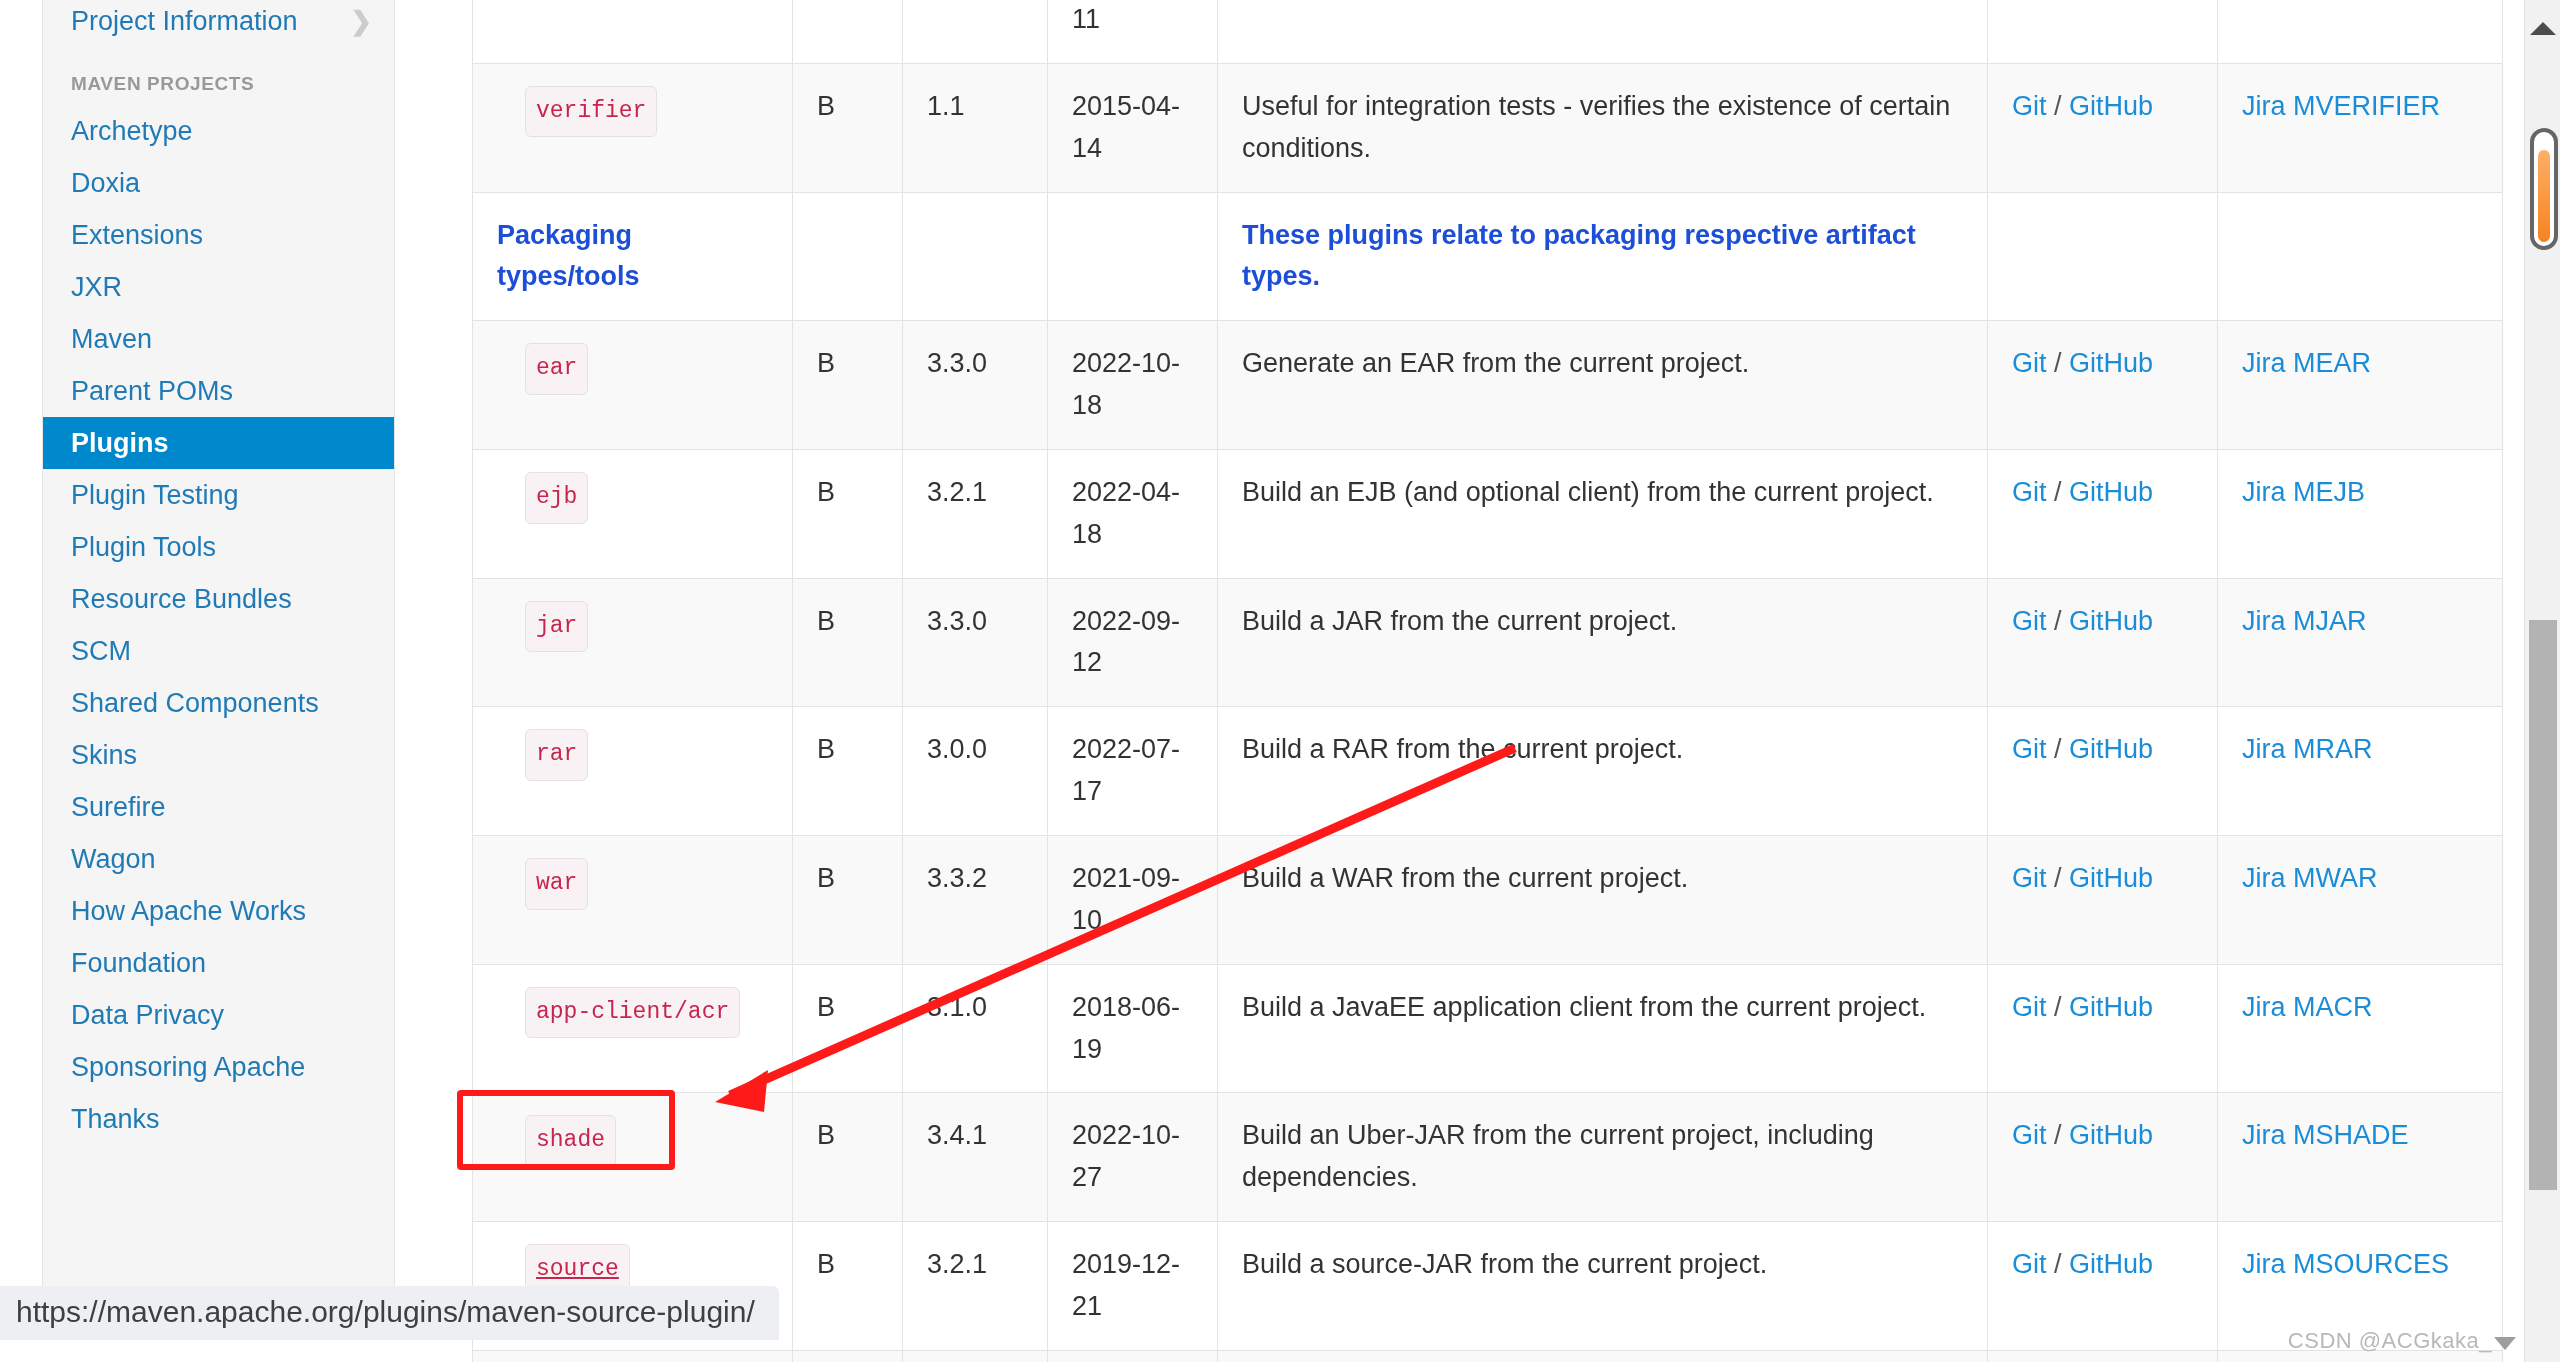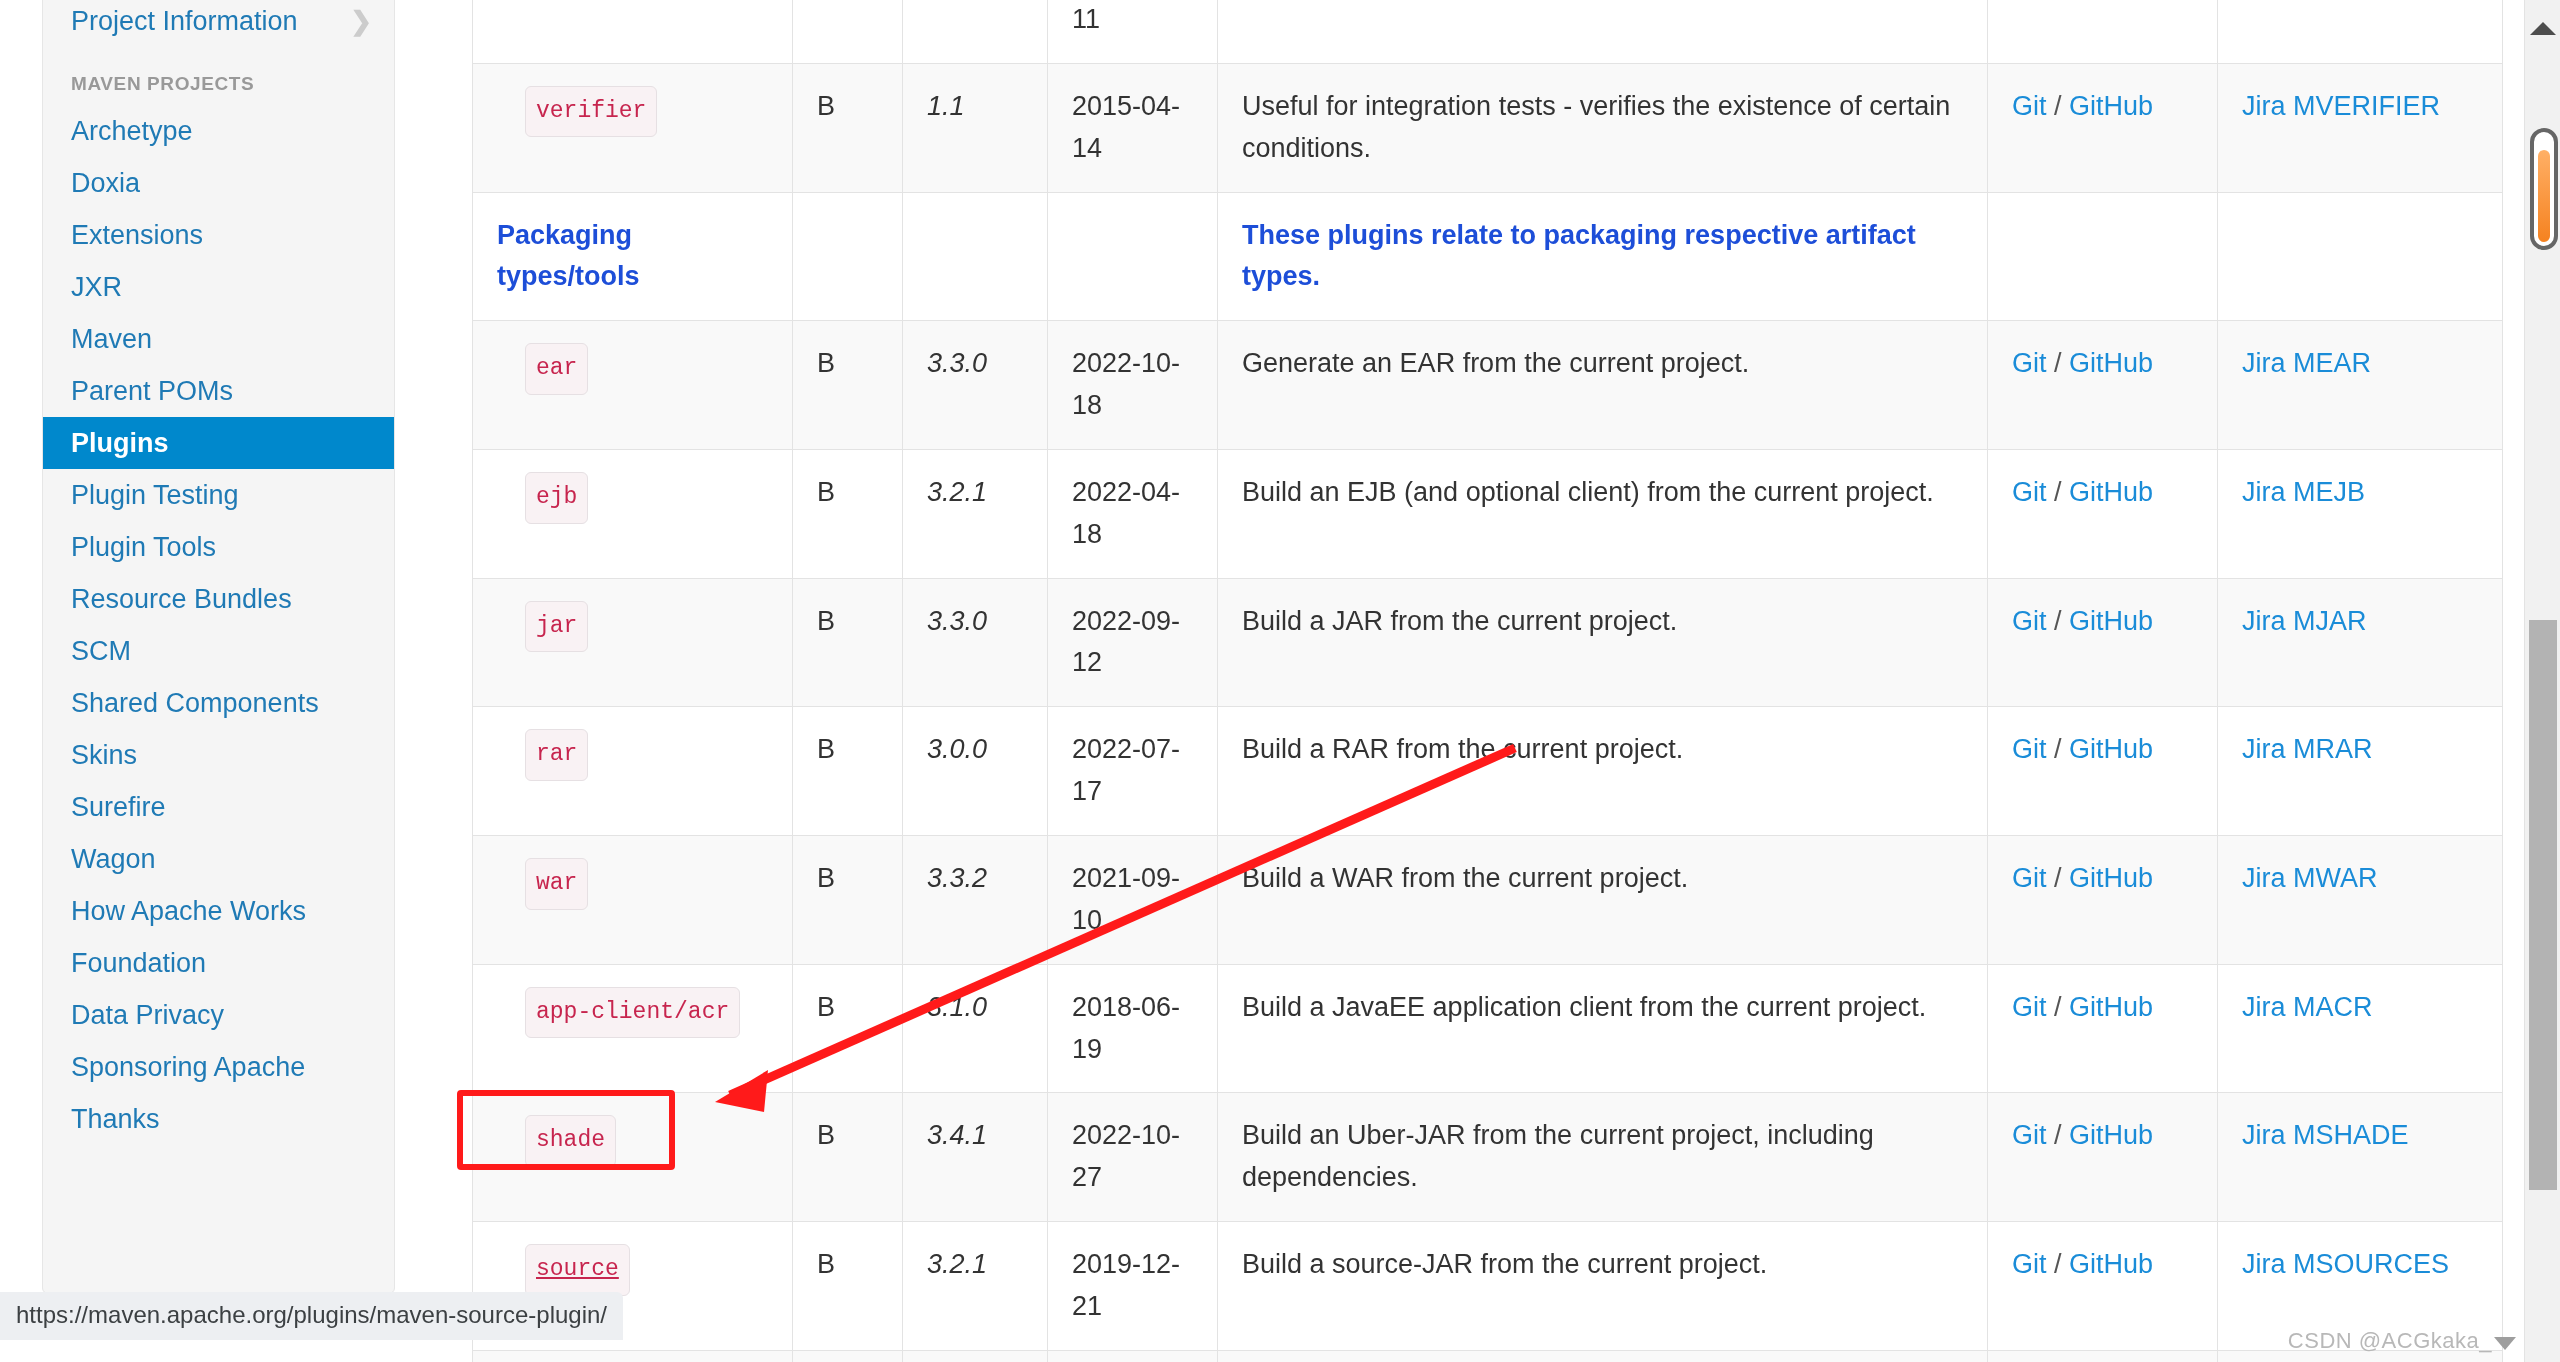--- a/index.html
+++ b/index.html
@@ -77,21 +77,21 @@
   table.plugin-table td {
     border: 1px solid #e3e3e3;
     padding: 22px 24px;
     vertical-align: top;
     line-height: 1.55;
     background: #ffffff;
   }
   table.plugin-table tr.alt td { background: #f9f9f9; }
   td.c-name   { width: 320px; }
   td.c-type   { width: 110px; text-align: left; }
-  td.c-ver    { width: 145px; font-style: italic; }
+  td.c-ver    { width: 145px; }
   td.c-date   { width: 170px; }
   td.c-desc   { width: 770px; }
   td.c-src    { width: 230px; }
   td.c-issue  { width: 285px; }
 
   code.plugin-code {
     display: inline-block;
     font-family: "Liberation Mono", monospace;
     font-size: 23px;
     color: #c7254e;
@@ -173,23 +173,23 @@
     background: linear-gradient(180deg, #ffb066 0%, #f58220 100%);
   }
 
   
   #statusbar {
     position: absolute;
     left: 0; bottom: 22px;
     max-width: 1100px;
     background: #edeff2;
     color: #3c4043;
-    font-size: 24px;
+    font-size: 30px;
     line-height: 1;
-    padding: 11px 16px 13px 16px;
+    padding: 11px 24px 13px 16px;
     border-top-right-radius: 6px;
     white-space: nowrap;
   }
 
   
   #watermark {
     position: absolute;
     right: 44px; bottom: 8px;
     font-size: 22px;
     color: #b8b8b8;

